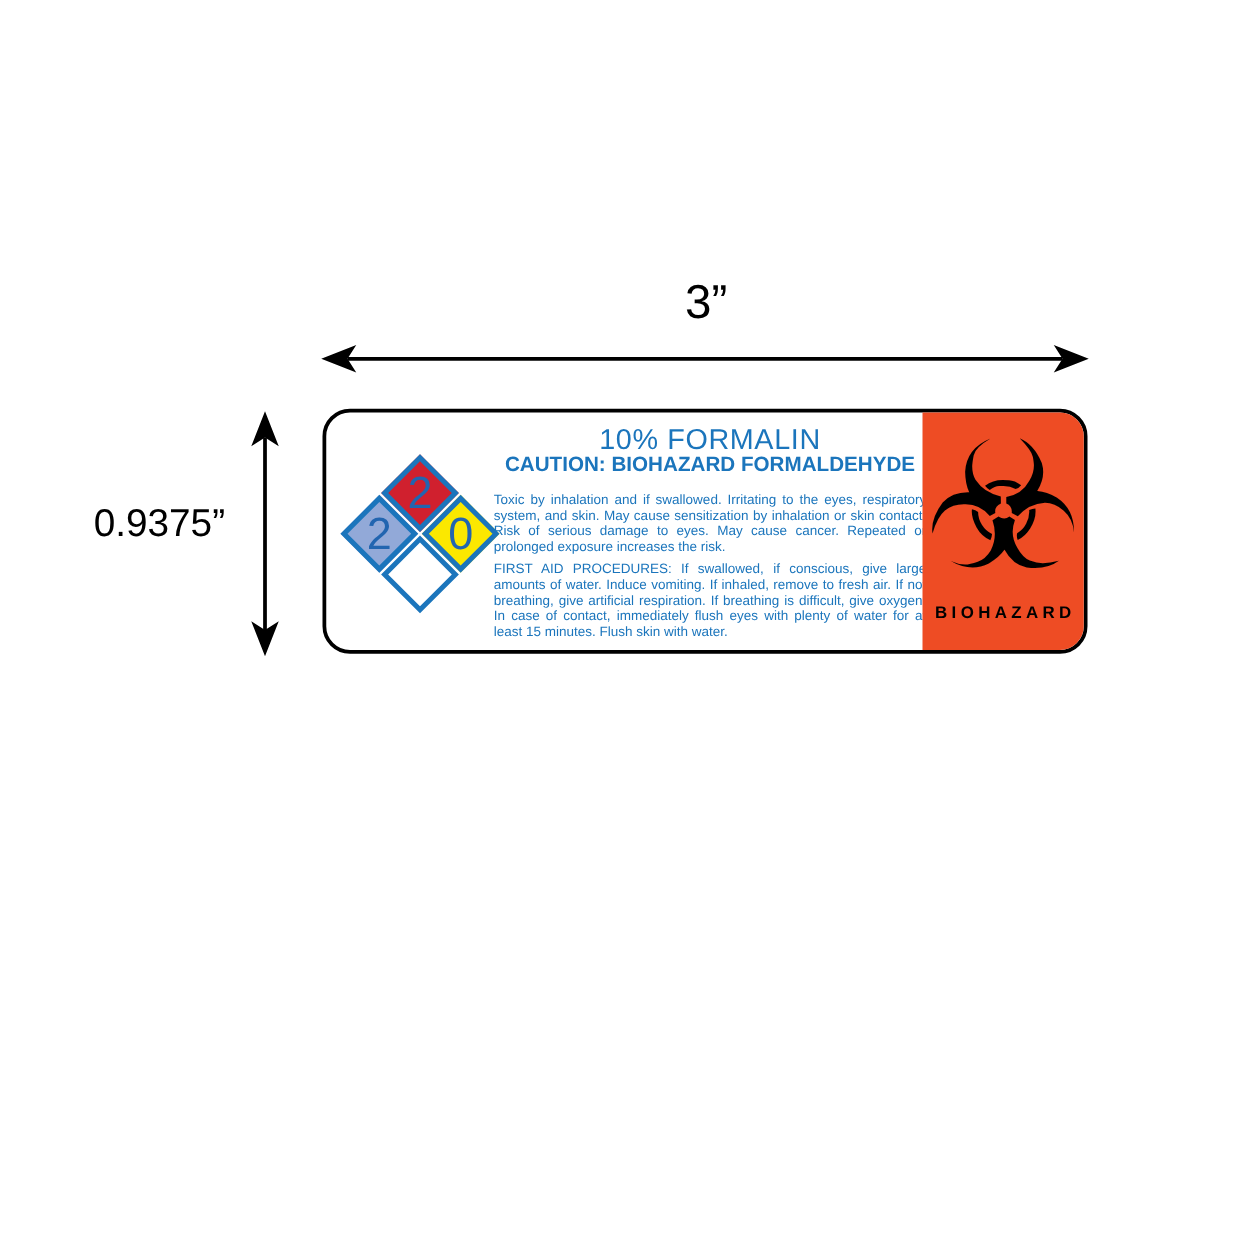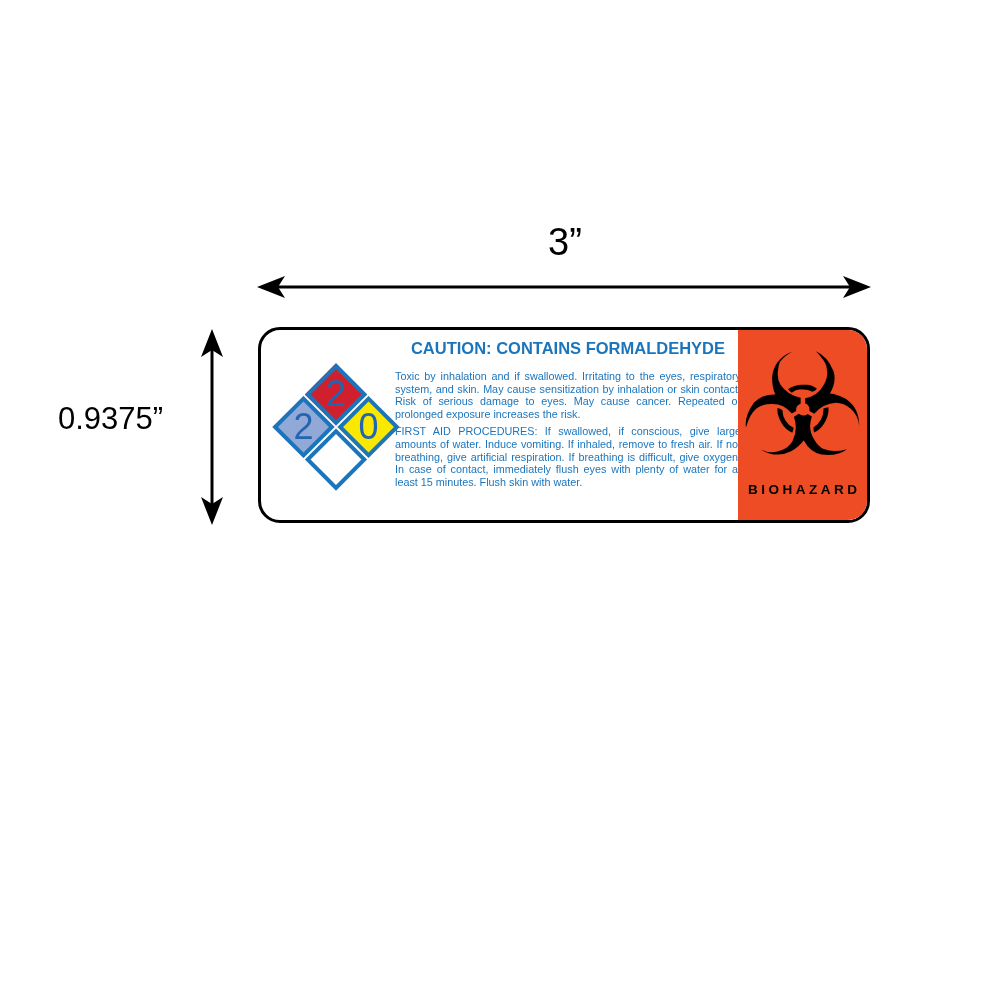--- a/index.html
+++ b/index.html
@@ -17,21 +17,21 @@
     position: absolute;
     color: #000;
     font-family: "Liberation Sans", sans-serif;
   }
   .dim-width-text {
     left: 465px; top: 222px; width: 200px;
     font-size: 38px; line-height: 40px; text-align: center;
   }
   .dim-height-text {
     left: 58px; top: 402px; width: 139px;
-    font-size: 31px; line-height: 34px; text-align: left;
+    font-size: 31px; line-height: 34px; text-align: center;
   }
   .arrow-svg { position: absolute; display: block; }
   .arrow-h { left: 256px; top: 272px; }
   .arrow-v { left: 197px; top: 328px; }
 
   
   .label {
     position: absolute;
     left: 258px; top: 327px;
     width: 612px; height: 196px;
@@ -136,21 +136,22 @@
       <div class="quad q-inst">
         <span class="num">0</span>
       </div>
       <div class="quad q-health">
         <span class="num">2</span>
       </div>
       <div class="quad q-special"></div>
     </div>
 
     <div class="text-col">
-      <div class="lbl-subtitle">CAUTION: CONTAINS FORMALDEHYDE</div>
+      <div class="lbl-title">10% FORMALIN</div>
+      <div class="lbl-subtitle">CAUTION: BIOHAZARD FORMALDEHYDE</div>
       <p class="lbl-body p-warning">Toxic  by inhalation and if swallowed.  Irritating to the eyes, respiratory system, and skin.  May cause sensitization by inhalation or skin contact.  Risk of serious damage to eyes.  May cause cancer. Repeated or prolonged exposure increases the risk.</p>
       <p class="lbl-body p-firstaid">FIRST AID PROCEDURES:  If swallowed, if conscious, give large amounts of water.  Induce vomiting.  If inhaled, remove to fresh air.  If not breathing, give artificial respiration.  If breathing is difficult, give oxygen.  In case of contact, immediately flush eyes with plenty of water for at least 15 minutes.  Flush skin with water.</p>
     </div>
 
     <div class="bio-panel">
       <div class="bio-symbol">☣</div>
       <div class="bio-text">BIOHAZARD</div>
     </div>
 
   </div>

